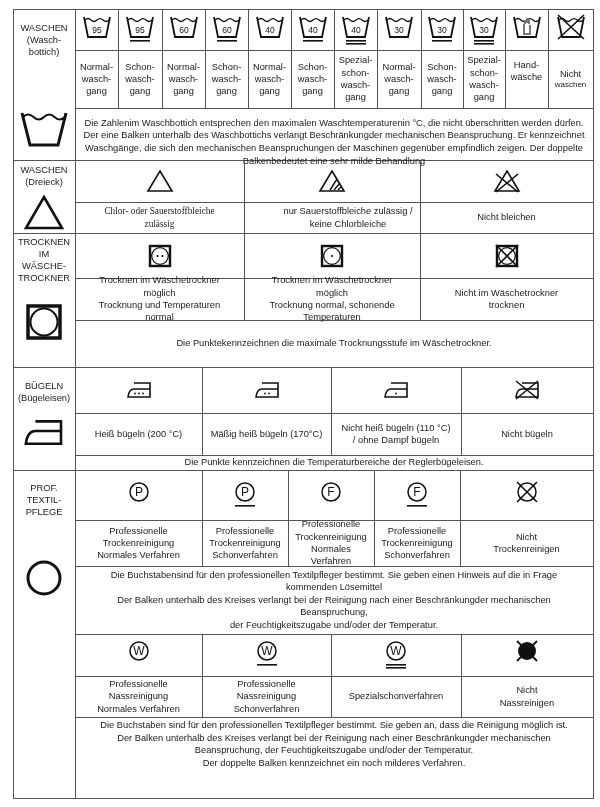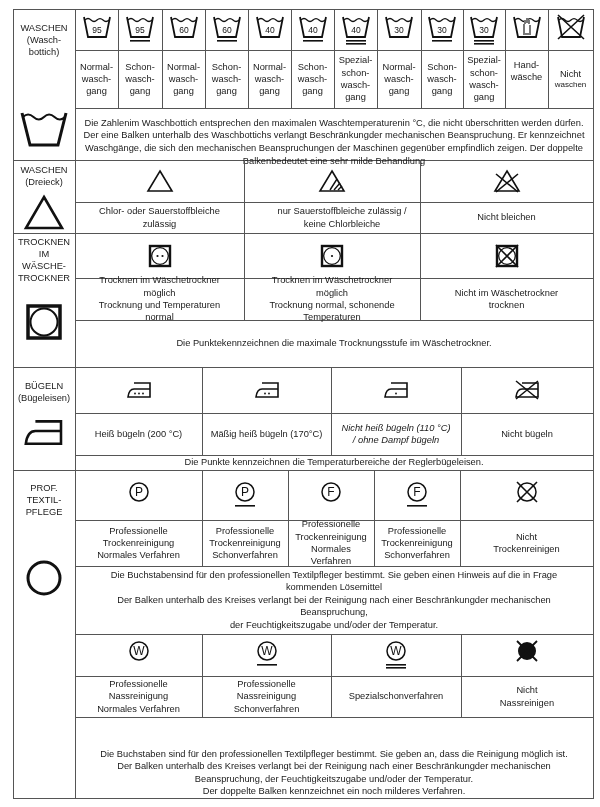--- a/index.html
+++ b/index.html
@@ -237,32 +237,32 @@
       </svg>
     </span>
     <div class="cell" style="left: 75px; top: 160px; width: 169px; height: 42px;">
       <span>
         <svg width="28" height="27" viewBox="0 0 28 27">
           <path d="M14 3 L26 23 L2 23 Z" fill="none" stroke="#111" stroke-width="1.6"></path>
         </svg>
       </span>
     </div>
     <div class="cell" style="left: 75px; top: 202px; width: 169px; height: 31px;">
-      <span style="white-space: pre-line;">Chlor- oder Sauerstoffbleiche
+      <span style="white-space: pre-line; font-family: Liberation Serif, serif;">Chlor- oder Sauerstoffbleiche
 zulässig</span>
     </div>
     <div class="cell" style="left: 244px; top: 160px; width: 176px; height: 42px;">
       <span>
         <svg width="28" height="27" viewBox="0 0 28 27">
           <path d="M14 3 L26 23 L2 23 Z" fill="none" stroke="#111" stroke-width="1.6"></path>
           <path d="M12 22 L19 11 M16 22 L22 15 M20 22 L24 18" stroke="#111" stroke-width="1.4"></path>
         </svg>
       </span>
     </div>
-    <div class="cell" style="left: 254px; top: 202px; width: 176px; height: 31px;">
+    <div class="cell" style="left: 260px; top: 202px; width: 176px; height: 31px;">
       <span style="white-space: pre-line;">nur Sauerstoffbleiche zulässig /
 keine Chlorbleiche</span>
     </div>
     <div class="cell" style="left: 420px; top: 160px; width: 173px; height: 42px;">
       <span>
         <svg width="28" height="27" viewBox="0 0 28 27">
           <path d="M14 3 L26 23 L2 23 Z" fill="none" stroke="#111" stroke-width="1.6"></path>
           <path d="M3 6 L25 24 M25 6 L3 24" stroke="#111" stroke-width="1.6"></path>
         </svg>
       </span>
@@ -380,21 +380,21 @@
       <span>
         <svg width="28" height="22" viewBox="0 0 28 22">
           <g transform="scale(1)">
             <path d="M9 4 H25 V18 H3 Q4 10 9 10 H25" fill="none" stroke="#111" stroke-width="1.6"></path>
             <circle cx="14" cy="14.5" r="0.9" fill="#111"></circle>
           </g>
         </svg>
       </span>
     </div>
     <div class="cell" style="left: 331px; top: 413px; width: 130px; height: 42px;">
-      <span style="white-space: pre-line; font-style: italic;">Nicht heiß bügeln (110 °C)
+      <span style="white-space: pre-line;">Nicht heiß bügeln (110 °C)
 / ohne Dampf bügeln</span>
     </div>
     <div class="cell" style="left: 461px; top: 367px; width: 132px; height: 46px;">
       <span>
         <svg width="28" height="22" viewBox="0 0 28 22">
           <g transform="scale(1)">
             <path d="M9 4 H25 V18 H3 Q4 10 9 10 H25" fill="none" stroke="#111" stroke-width="1.6"></path>
             <path d="M3 2 L25 20 M25 2 L3 20" stroke="#111" stroke-width="1.5"></path>
           </g>
         </svg>
@@ -545,19 +545,19 @@
         <svg width="26" height="32" viewBox="0 0 26 32">
           <circle cx="13" cy="12" r="9" fill="#111"></circle>
           <path d="M3 2 L23 22 M23 2 L3 22" stroke="#111" stroke-width="1.8"></path>
         </svg>
       </span>
     </div>
     <div class="cell" style="left: 461px; top: 676px; width: 132px; height: 41px;">
       <span style="white-space: pre-line;">Nicht
 Nassreinigen</span>
     </div>
-    <div class="cell note" style="left: 77px; top: 717px; width: 514px; height: 81px; align-items: flex-end; padding-top: 2px;">
+    <div class="cell note" style="left: 77px; top: 717px; width: 514px; height: 81px; align-items: flex-start; padding-top: 2px;">
       <span style="white-space: pre-line;">Die Buchstaben sind für den professionellen Textilpfleger bestimmt. Sie geben an, dass die Reinigung möglich ist.
 Der Balken unterhalb des Kreises verlangt bei der Reinigung nach einer Beschränkungder mechanischen
 Beanspruchung, der Feuchtigkeitszugabe und/oder der Temperatur.
 Der doppelte Balken kennzeichnet ein noch milderes Verfahren.</span>
     </div>
   </div>
 
 </body></html>

